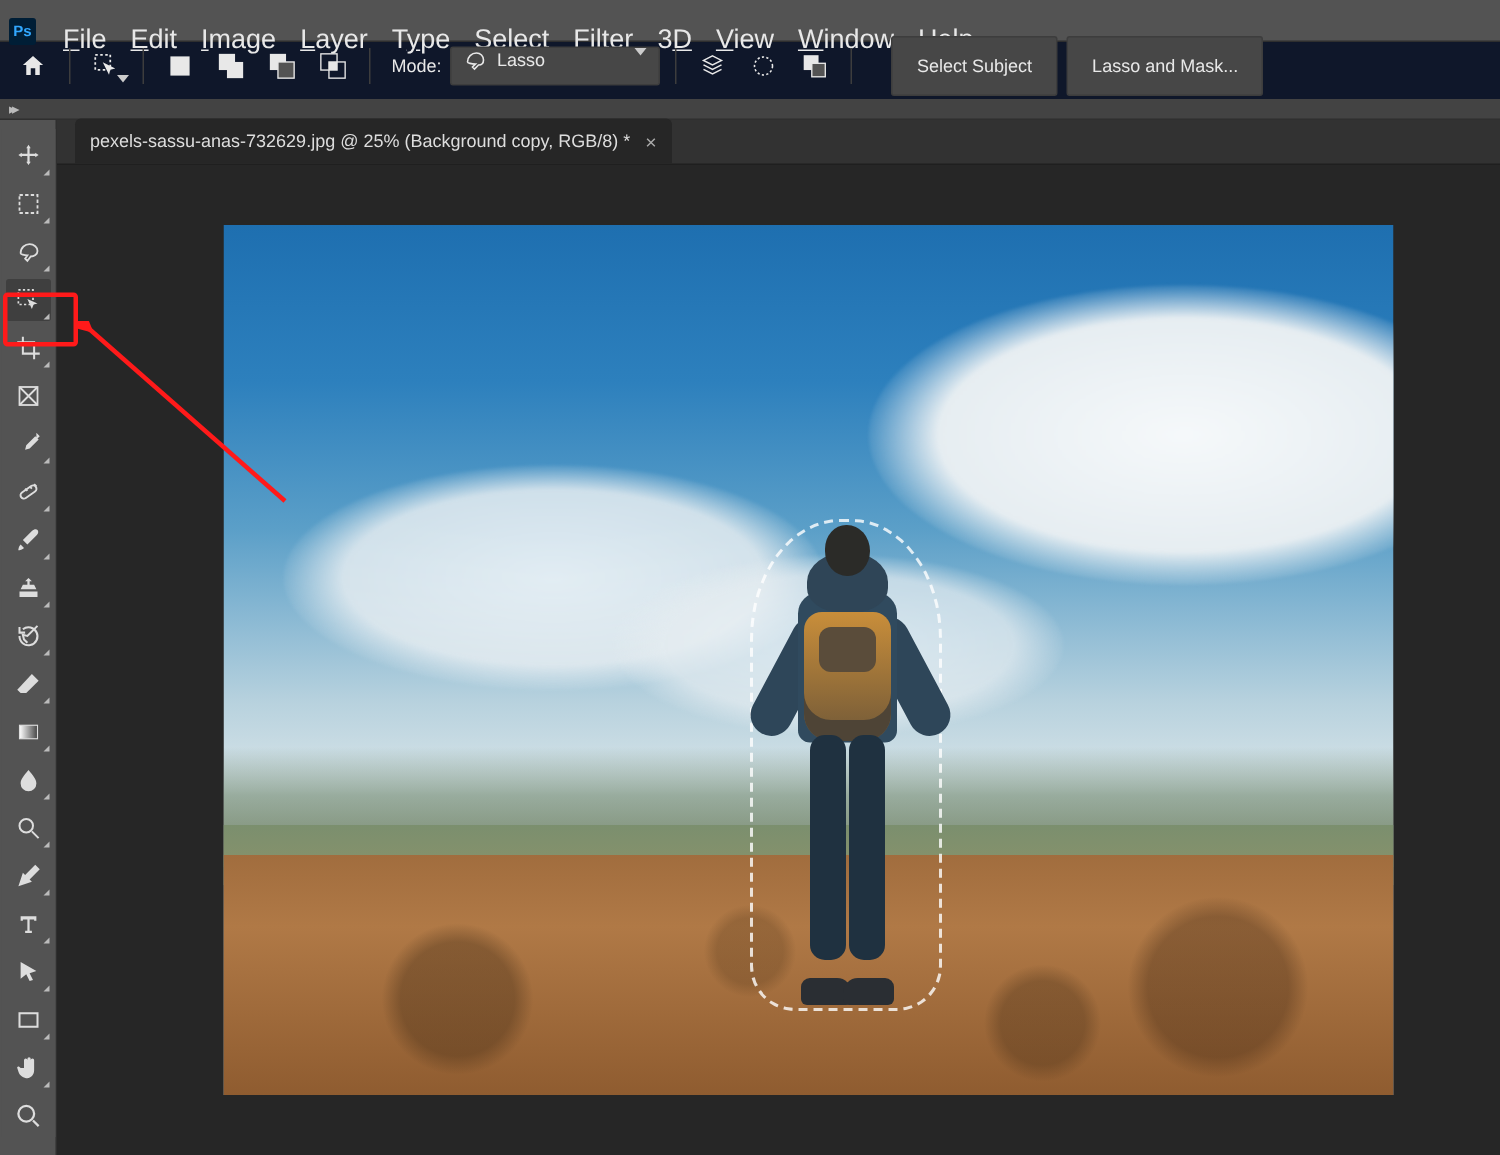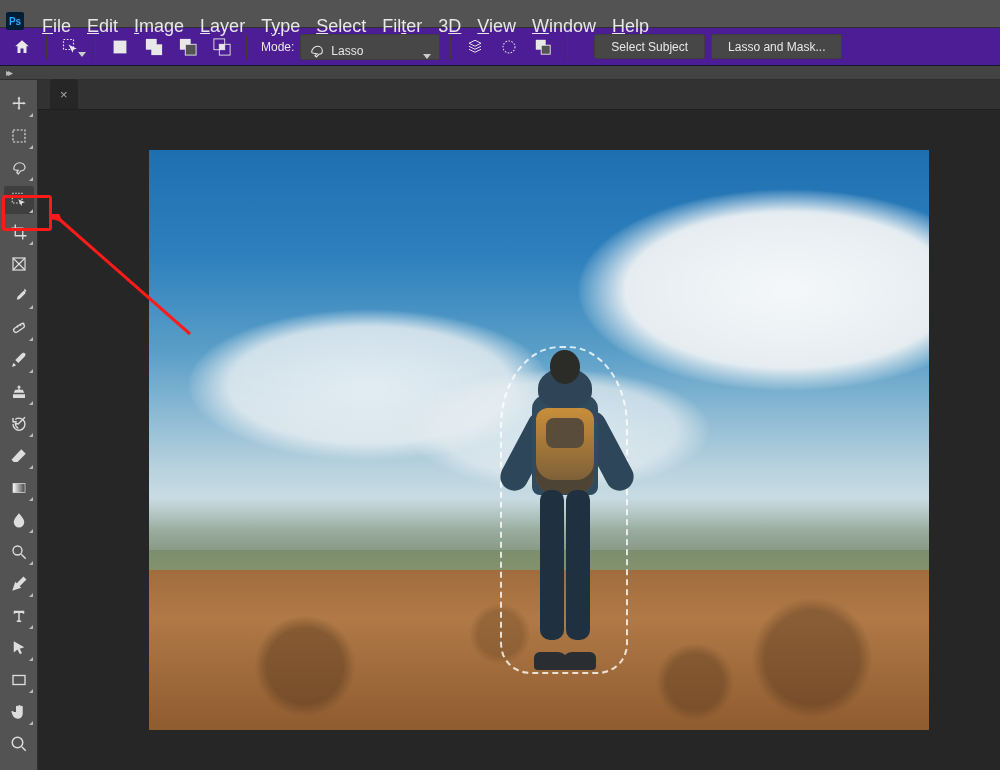--- a/index.html
+++ b/index.html
@@ -5,28 +5,28 @@
   * { margin:0; padding:0; box-sizing:border-box; font-family:"Segoe UI",Tahoma,sans-serif; }
   body { width:1000px; height:770px; background:#535353; color:#e8e8e8; overflow:hidden; position:relative; }
 
   
   .menubar { height:28px; background:#535353; display:flex; padding:12px 6px; border-bottom:1px solid #2f2f2f; }
   .menubar .logo { width:18px; height:18px; background:#001e36; color:#31a8ff; font-size:10px; font-weight:700; display:flex; align-items:center; justify-content:center; border-radius:2px; margin-right:10px; }
   .menubar .menu-item { padding:4px 8px; font-size:18px; cursor:default; }
   .menubar .menu-item u { text-decoration:underline; }
 
   
-  .optionsbar { height:38px; background:#4c1d95; border-bottom:1px solid #0f172a; display:flex; align-items:center; padding:0 8px; gap:6px; }
+  .optionsbar { height:38px; background:#0f172a; border-bottom:6px solid #0f172a; display:flex; align-items:center; padding:0 8px; gap:6px; }
   .opt-btn { width:28px; height:28px; display:flex; align-items:center; justify-content:center; border-radius:2px; }
   .divider { width:1px; height:24px; background:#3d3d3d; margin:0 4px; }
   .mode-label { font-size:12px; margin-left:4px; }
-  .mode-select { display:flex; align-items:flex-end; gap:24px; border:1px solid #3d3d3d; background:#474747; height:26px; padding:0 8px 0 8px; border-radius:2px; width:140px; justify-content:space-between; }
+  .mode-select { display:flex; align-items:flex-start; gap:24px; border:1px solid #3d3d3d; background:#474747; height:26px; padding:0 8px 0 8px; border-radius:2px; width:140px; justify-content:space-between; }
   .mode-select .lbl { display:flex; align-items:center; gap:6px; font-size:12px; }
   .chev-down { width:0; height:0; border-left:4px solid transparent; border-right:4px solid transparent; border-top:5px solid #ccc; }
-  .txt-btn { border:1px solid #3d3d3d; background:#474747; height:25px; padding:0 16px; font-size:12px; color:#e8e8e8; border-radius:2px; display:flex; align-items:center; }
+  .txt-btn { border:1px solid #3d3d3d; background:#474747; height:40px; padding:0 16px; font-size:12px; color:#e8e8e8; border-radius:2px; display:flex; align-items:center; }
 
   
   .panel-toggle { height:14px; background:#434343; border-bottom:1px solid #2f2f2f; padding-left:6px; display:flex; align-items:center; }
   .dbl-chev { font-size:10px; color:#bbb; letter-spacing:-3px; }
 
   
   .main { display:flex; height:calc(770px - 28px - 38px - 14px); }
 
   
   .sidebar { width:38px; background:#535353; border-right:1px solid #2f2f2f; display:flex; flex-direction:column; align-items:center; padding-top:6px; }
@@ -321,20 +321,21 @@
             <circle cx="10" cy="10" r="7"></circle>
             <path d="M16 16l5 5"></path>
           </svg>
       </div>
     </div>
   </div>
 
   <div class="docarea">
     <div class="tabbar">
       <div class="doctab">
+        <span>pexels-sassu-anas-732629.jpg @ 25% (Background copy, RGB/8) *</span>
         <span class="close-x">×</span>
       </div>
     </div>
 
     <div class="canvas-wrap">
       <div class="canvas">
         <div class="sky"></div>
         <div class="cloud" style="left:430px; top:40px; width:420px; height:200px;"></div>
         <div class="cloud" style="left:40px; top:160px; width:360px; height:150px; opacity:.85"></div>
         <div class="cloud" style="left:260px; top:220px; width:300px; height:120px; opacity:.7"></div>

